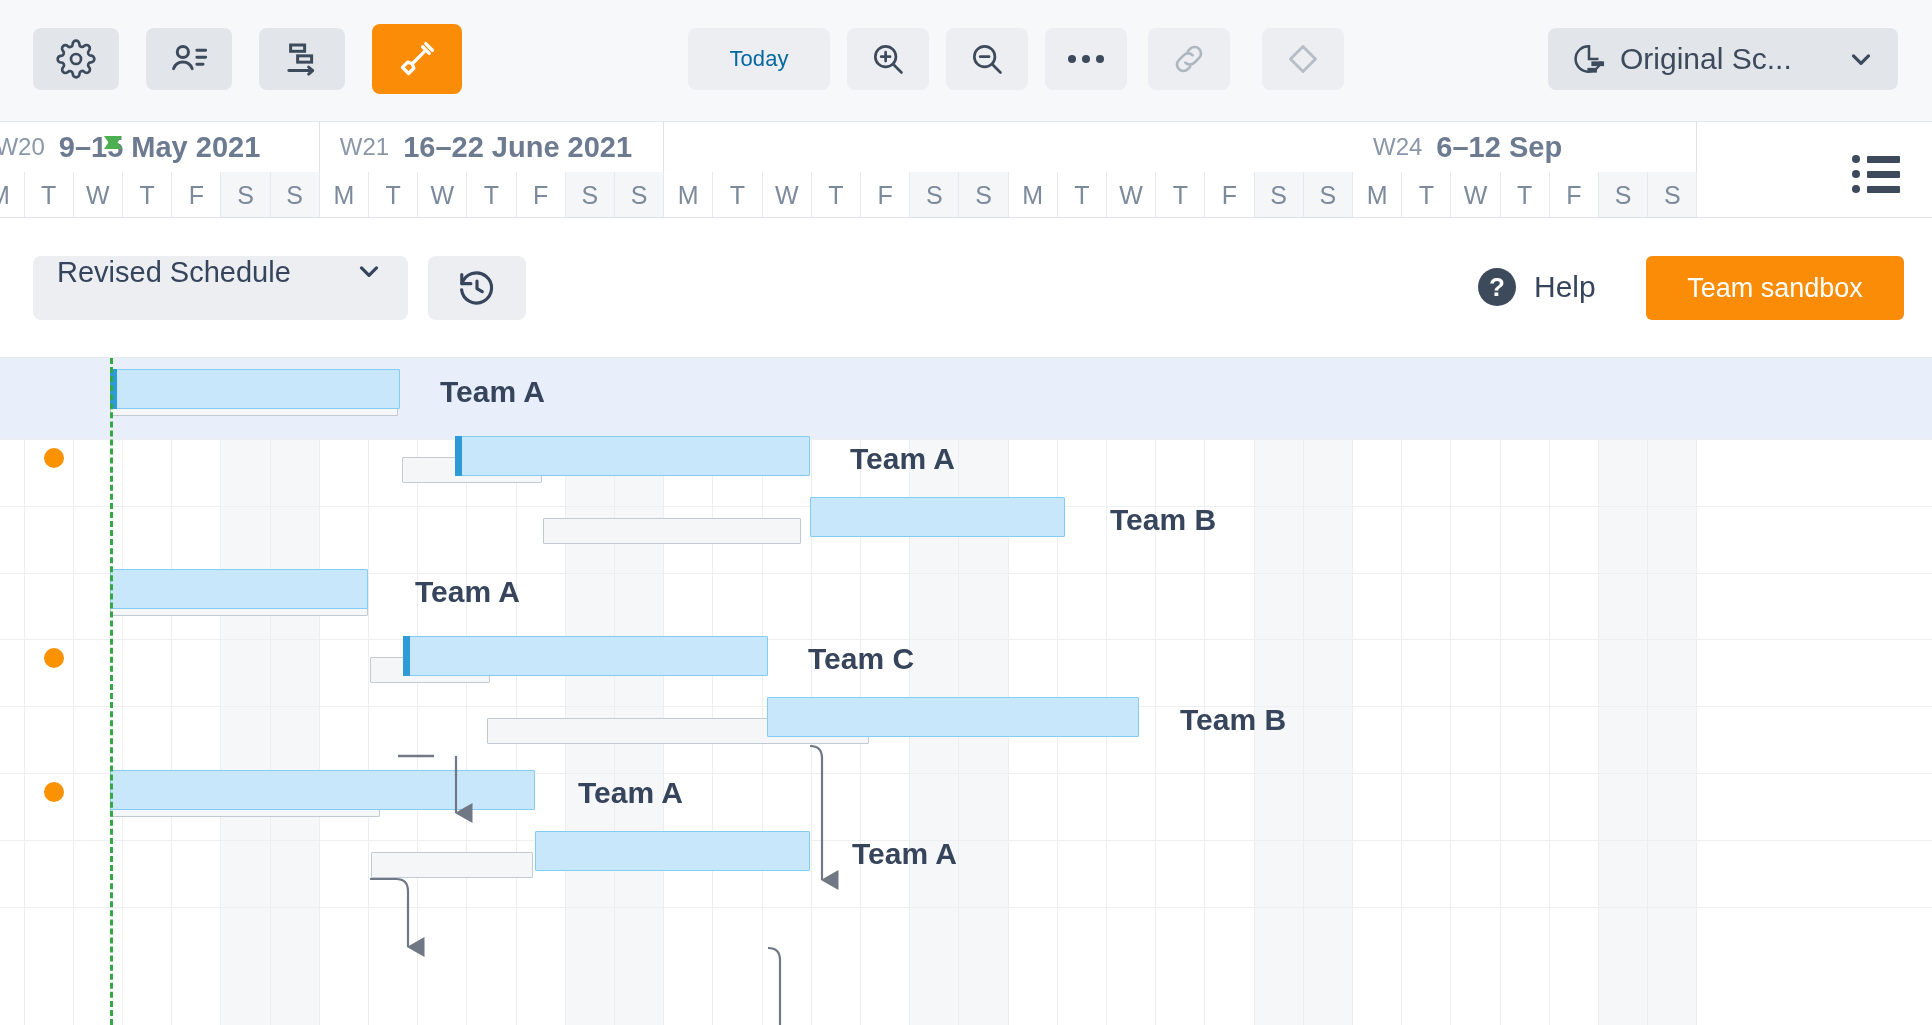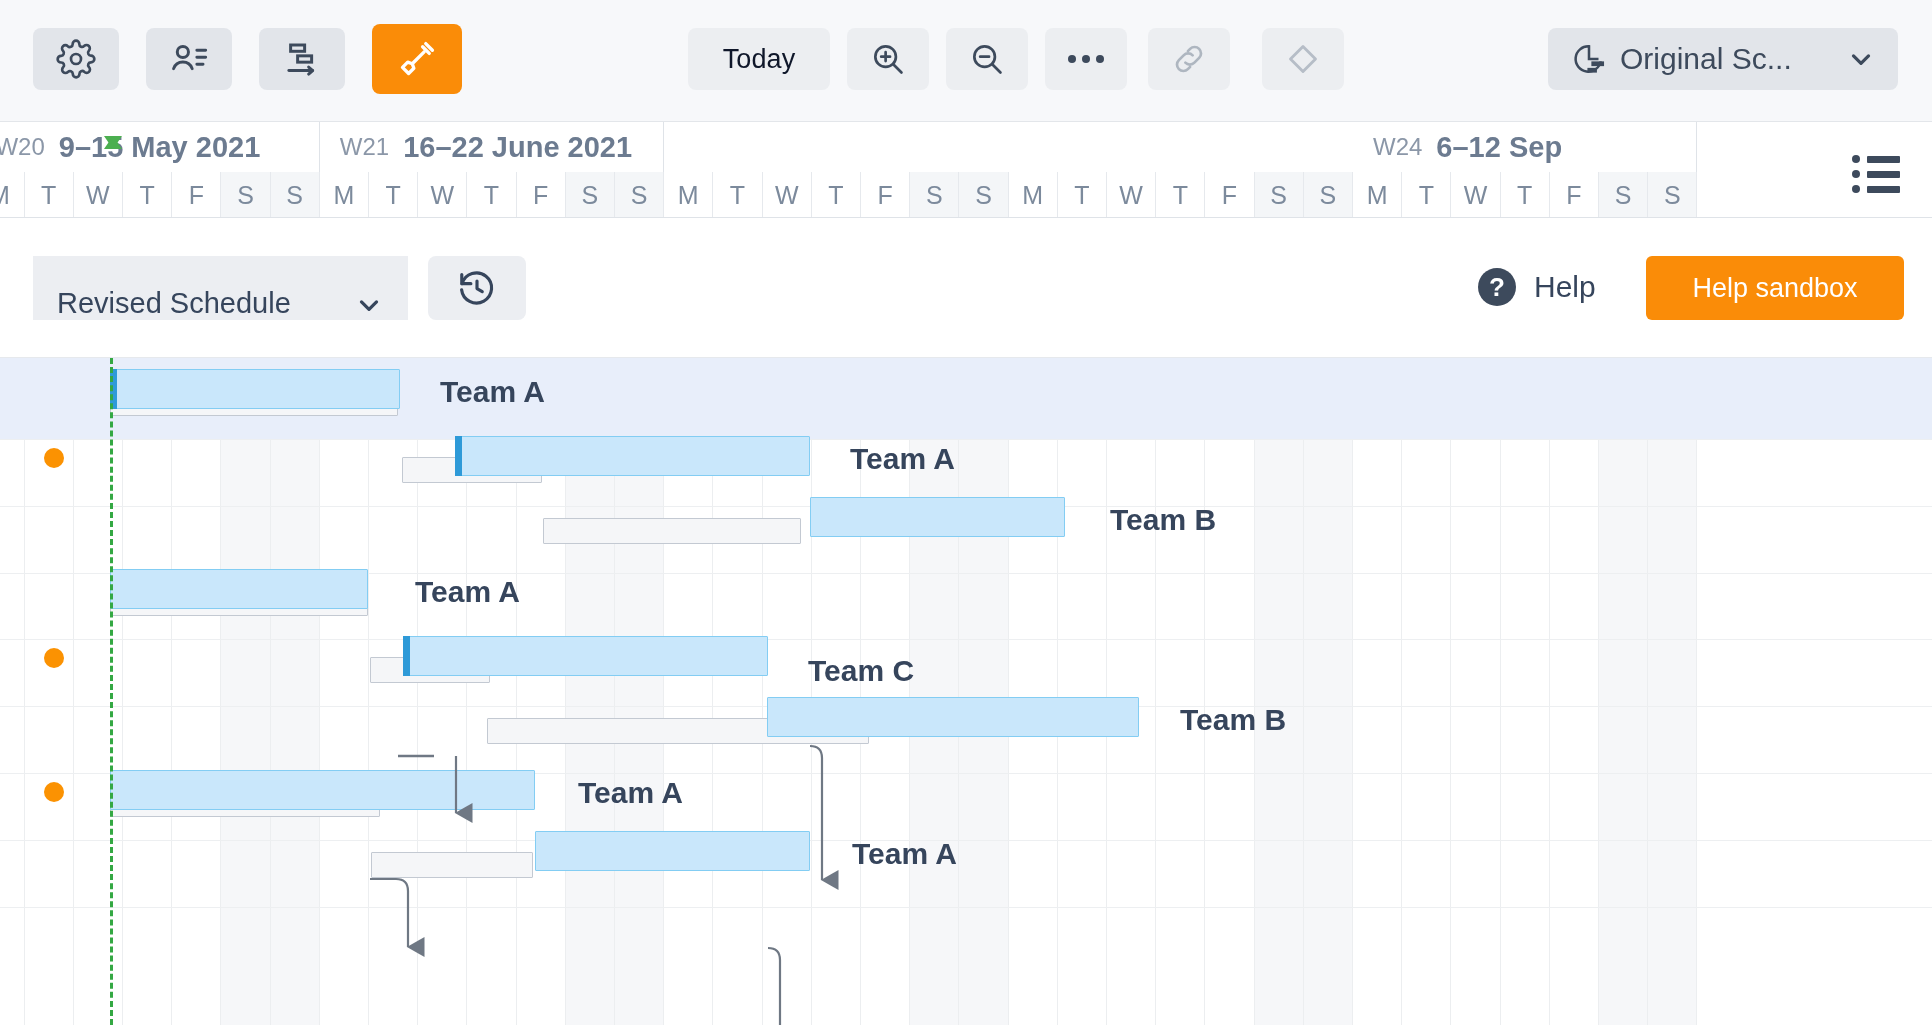--- a/index.html
+++ b/index.html
@@ -21,21 +21,21 @@
     position: absolute;
     background: #e2e5ea;
     border: none; border-radius: 8px;
     display: flex; align-items: center; justify-content: center;
     cursor: pointer;
     color: #3d4a5c;
   }
   .tb-btn.orange { background: #fa8c08; color: #ffffff; }
   .tb-btn.flat { background: #eceef1; }
   .tb-today {
-    font-size: 27px; color: #0f172a;
+    font-size: 22px; color: #0369a1;
     letter-spacing: .1px;
   }
   .dots { display: flex; gap: 6px; }
   .dots i { width: 8px; height: 8px; border-radius: 50%; background: #3d4a5c; display: block; }
 
   .sched-select {
     position: absolute; top: 28px; left: 1548px;
     width: 350px; height: 62px;
     background: #e2e5ea; border-radius: 8px;
     display: flex; align-items: center; gap: 12px;
@@ -91,22 +91,22 @@
   
   .subbar {
     position: absolute; top: 218px; left: 0;
     width: 1932px; height: 140px;
     background: #ffffff;
     border-bottom: 1px solid #e6e9ed;
   }
   .rev-select {
     position: absolute; top: 38px; left: 33px;
     width: 375px; height: 64px;
-    background: #eceef2; border-radius: 0;
-    display: flex; align-items: flex-end; padding: 0 24px;
+    background: #eceef2; border-radius: 8px;
+    display: flex; align-items: flex-start; padding: 0 24px;
     cursor: pointer;
   }
   .rev-select .lbl { flex: 1; font-size: 29px; color: #36455c; }
   .hist-btn {
     position: absolute; top: 38px; left: 428px;
     width: 98px; height: 64px;
     background: #eceef2; border-radius: 8px;
     display: flex; align-items: center; justify-content: center;
     cursor: pointer;
   }
@@ -372,21 +372,21 @@
       <path d="M3.3 4.3v5.2h5.2"></path>
       <path d="M12 8v4.3l3 1.8"></path>
     </svg>
   </div>
 
   <div class="help-grp">
     <span class="q">?</span>
     <span class="t">Help</span>
   </div>
 
-  <button class="merge-btn">Help sandbox</button>
+  <button class="merge-btn">Team sandbox</button>
 </div>
 
 <div class="gantt">
   <div id="cols">
       <div class="gcol" style="left: -24.6px; width: 49.2px;"></div>
       <div class="gcol" style="left: 24.6px; width: 49.2px;"></div>
       <div class="gcol" style="left: 73.8px; width: 49.2px;"></div>
       <div class="gcol" style="left: 123px; width: 49.2px;"></div>
       <div class="gcol" style="left: 172.2px; width: 49.2px;"></div>
       <div class="gcol we" style="left: 221.4px; width: 49.2px;"></div>
@@ -468,21 +468,21 @@
       <div class="base" style="left: 543px; width: 258px; top: 159.6px;"></div>
       <div class="bar" style="left: 810px; width: 255px; top: 138.6px;"></div>
       <div class="tlabel" style="left: 1110px; top: 144.6px;">Team B</div>
       <div class="base" style="left: 110px; width: 258px; top: 232.4px;"></div>
       <div class="bar" style="left: 110px; width: 258px; top: 211.4px;"></div>
       <div class="tlabel" style="left: 415px; top: 217.4px;">Team A</div>
       <div class="base" style="left: 370px; width: 120px; top: 299.2px;"></div>
       <div class="bar" style="left: 403px; width: 365px; top: 278.2px;">
         <span class="cap"></span>
       </div>
-      <div class="tlabel" style="left: 808px; top: 284.2px; margin-top: 12px;">Team C</div>
+      <div class="tlabel" style="left: 808px; top: 284.2px;">Team C</div>
       <div class="base" style="left: 487px; width: 382px; top: 360px;"></div>
       <div class="bar" style="left: 767px; width: 372px; top: 339px;"></div>
       <div class="tlabel" style="left: 1180px; top: 345px;">Team B</div>
       <div class="base" style="left: 110px; width: 270px; top: 432.8px;"></div>
       <div class="bar" style="left: 110px; width: 425px; top: 411.8px;"></div>
       <div class="tlabel" style="left: 578px; top: 417.8px;">Team A</div>
       <div class="base" style="left: 371px; width: 162px; top: 493.6px;"></div>
       <div class="bar" style="left: 535px; width: 275px; top: 472.6px;"></div>
       <div class="tlabel" style="left: 852px; top: 478.6px;">Team A</div>
     </div>

